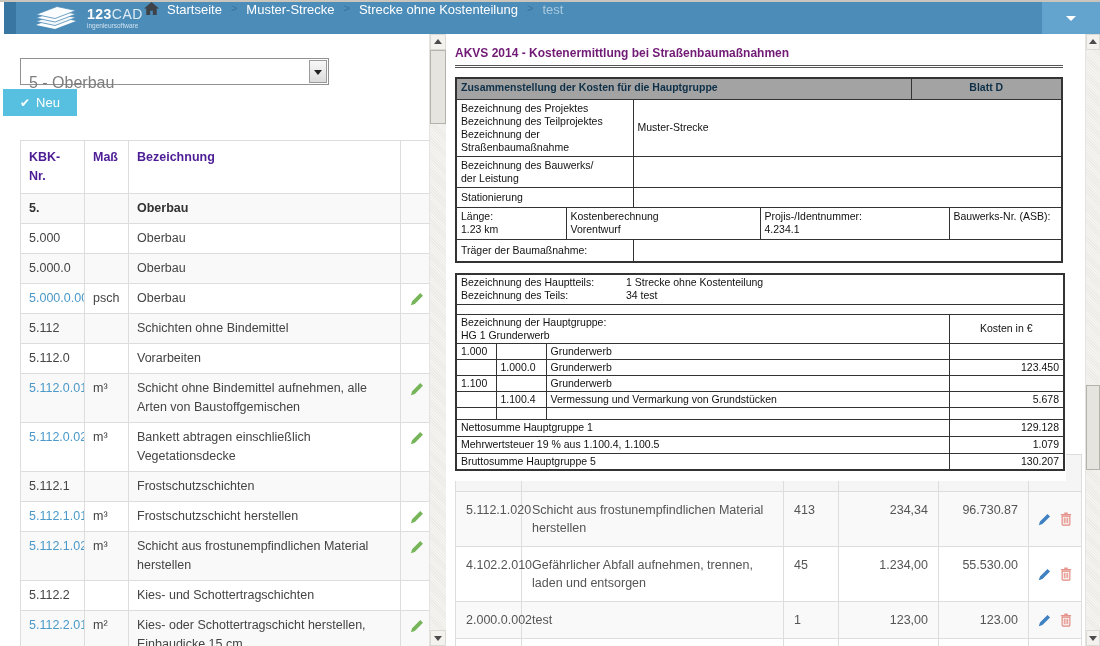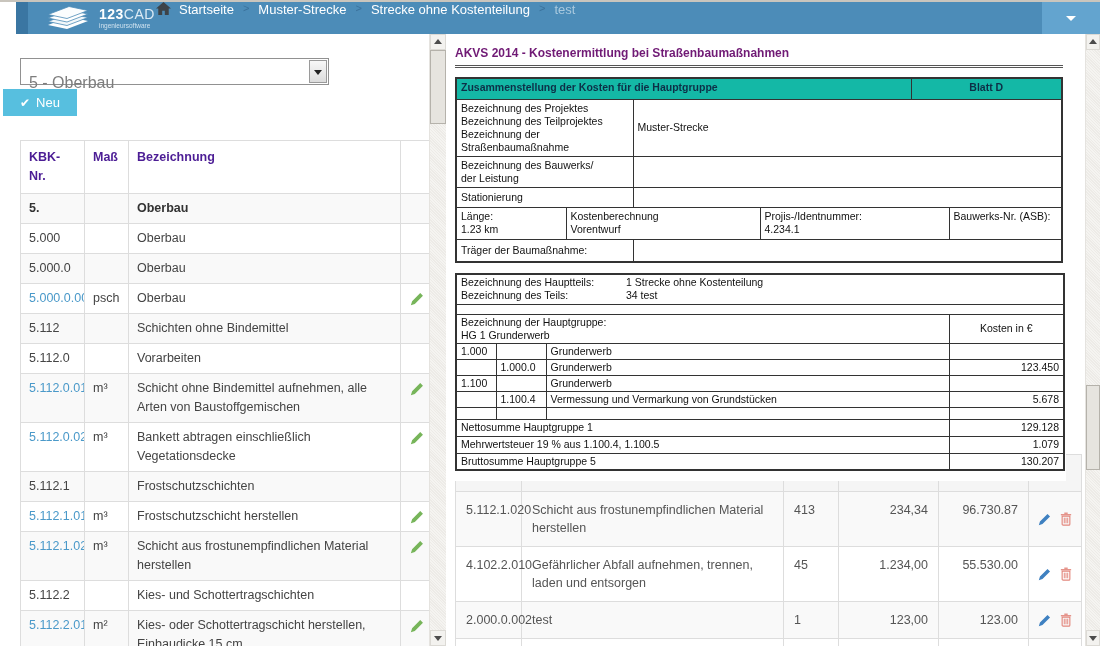--- a/index.html
+++ b/index.html
@@ -4,21 +4,21 @@
 <style>
   * { box-sizing: border-box; }
   html,body { margin:0; padding:0; }
   body {
     width:1100px; height:646px; position:relative; overflow:hidden;
     font-family:"Liberation Sans", sans-serif; background:#fff;
   }
 
   
   .top-strip { position:absolute; top:0; left:0; right:0; height:2px; background:#c9c5bd; }
-  .topbar { position:absolute; top:2px; left:16px; right:0; height:36px; background:#4c8cb8; }
+  .topbar { position:absolute; top:2px; left:4px; right:0; height:36px; background:#4c8cb8; }
   .topbar-edge { position:absolute; left:0; top:0; width:12px; height:32px; background:#3a76a2; }
   .logo { position:absolute; left:26px; top:1px; height:30px; display:flex; align-items:center; }
   .logo svg { display:block; }
   .logo-text { margin-left:7px; line-height:1; }
   .logo-line1 { font-size:14px; letter-spacing:.5px; }
   .logo-number { color:#fff; font-weight:bold; }
   .logo-word { color:#dcebf5; font-weight:normal; }
   .logo-sub { font-size:6.5px; color:#cfe2ef; margin-top:2px; }
   .breadcrumb { position:absolute; left:140px; top:0; height:32px; display:flex; align-items:flex-start; font-size:13px; color:#fff; }
   .crumb { margin:0 4px; white-space:nowrap; }
@@ -88,21 +88,21 @@
   .row-icons { display:flex; gap:9px; justify-content:center; align-items:center; }
   .row-icons span { display:inline-flex; cursor:pointer; }
 
   
   .doc-paper { position:absolute; top:0; left:0; width:620px; height:447px; background:#fff; z-index:2;
     padding:0 3px 0 9px; font-size:10.5px; line-height:13px; color:#111; }
   .doc-title { font-size:12px; font-weight:bold; color:#701a75; padding:13px 0 5px; border-bottom:3px double #555; margin-bottom:9px; }
   table.doc { width:608px; border-collapse:collapse; border:2px solid #333; table-layout:fixed; }
   table.doc td { border:1px solid #333; padding:2px 4px; vertical-align:top; }
   .pre { white-space:pre-line; }
-  .doc-head td { background:#14b8a6; color:#0d2f47; font-weight:bold; height:21px; vertical-align:middle; }
+  .doc-head td { background:#a3a3a3; color:#0d2f47; font-weight:bold; height:21px; vertical-align:middle; }
   .t-center { text-align:center; } .t-right { text-align:right; }
   .v-mid { vertical-align:middle !important; }
   .doc-gap { height:10px; }
   table.doc .cA { width:110px; } table.doc .cB { width:67px; } table.doc .cC { width:127px; }
   table.doc .cD { width:151px; } table.doc .cE { width:38px; }  table.doc .cF { width:113px; }
   table.doc2 { width:608px; border-collapse:collapse; border:2px solid #333; table-layout:fixed; }
   table.doc2 td { border:1px solid #333; padding:1px 4px; vertical-align:top; }
   table.doc2 .cG { width:40px; } table.doc2 .cH { width:50px; } table.doc2 .cI { width:403px; } table.doc2 .cJ { width:115px; }
   .label-pair { display:flex; } .label-pair .lp-label { width:165px; }
   .blank-row td { height:10px; }

